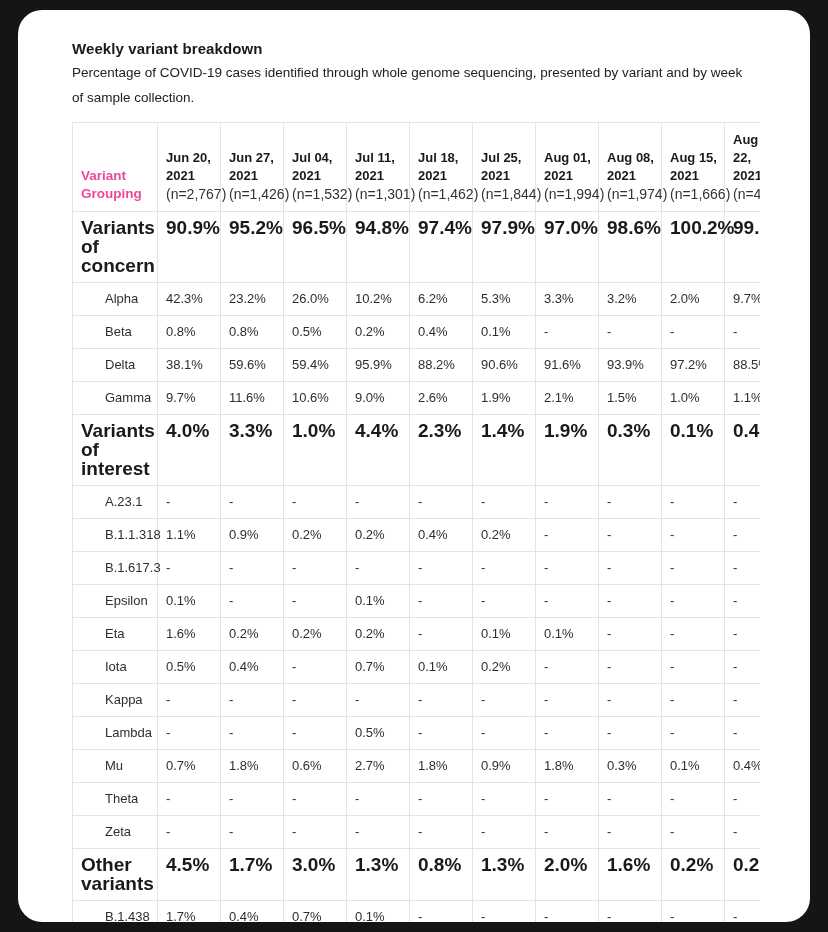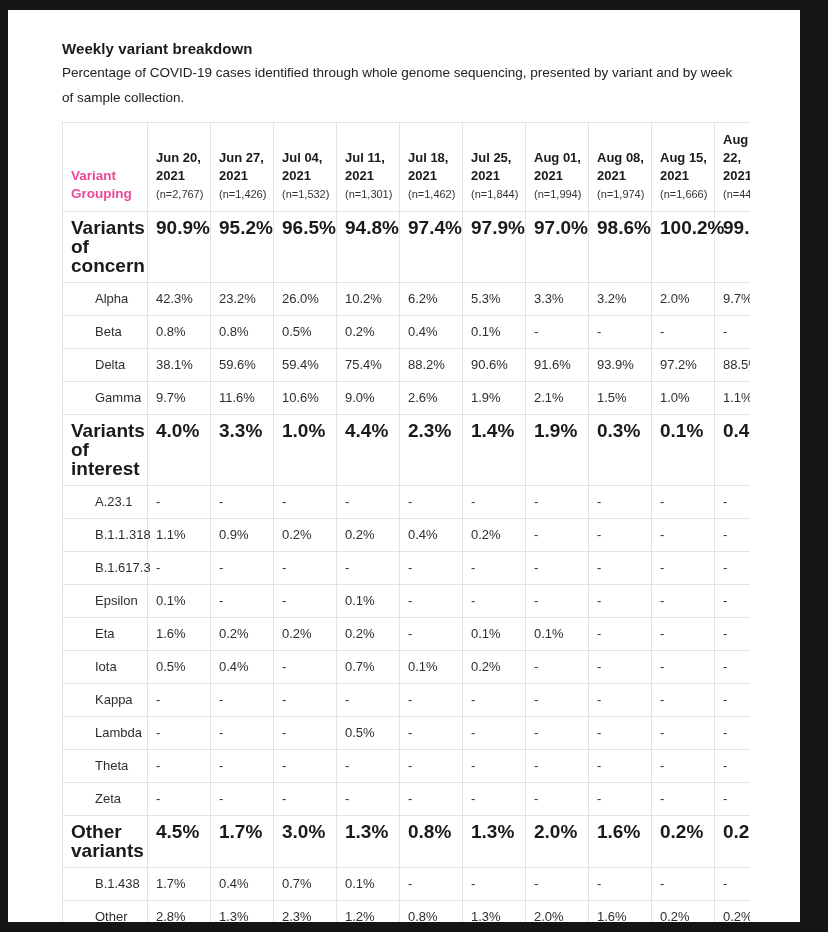--- a/index.html
+++ b/index.html
@@ -5,24 +5,25 @@
   * { box-sizing: border-box; margin: 0; padding: 0; }
   html, body { width: 828px; height: 932px; }
   body {
     background: #151515;
     font-family: "Liberation Sans", sans-serif;
     position: relative;
     overflow: hidden;
   }
   .page {
     position: absolute;
-    left: 8px; top: 10px;
+    left: 18px; top: 10px;
     width: 792px; height: 912px;
     background: #ffffff;
     overflow: hidden;
+    border-radius: 24px;
   }
   .content {
     padding: 30px 0 0 54px;
   }
   .title {
     font-size: 15px;
     font-weight: bold;
     color: #1a1a1a;
     letter-spacing: 0.1px;
   }
@@ -61,21 +62,21 @@
     font-size: 13.5px;
   }
   .col-date {
     display: block;
     font-weight: bold;
     color: #1a1a1a;
   }
   .col-n {
     display: block;
     color: #333333;
-    font-size: 11px;
+    font-size: 14px;
   }
   tbody th, tbody td {
     vertical-align: top;
     padding: 6px 4px 7px 8px;
     line-height: 19px;
   }
   tbody tr.group th, tbody tr.group td {
     font-weight: bold;
     color: #1a1a1a;
     font-size: 19px;
@@ -189,21 +190,21 @@
               <td>-</td>
               <td>-</td>
               <td>-</td>
               <td>-</td>
             </tr>
             <tr class="sub">
               <th>Delta</th>
               <td>38.1%</td>
               <td>59.6%</td>
               <td>59.4%</td>
-              <td>75.4%</td>
+              <td>95.9%</td>
               <td>88.2%</td>
               <td>90.6%</td>
               <td>91.6%</td>
               <td>93.9%</td>
               <td>97.2%</td>
               <td>88.5%</td>
             </tr>
             <tr class="sub">
               <th>Gamma</th>
               <td>9.7%</td>
@@ -328,20 +329,33 @@
               <td>-</td>
               <td>0.5%</td>
               <td>-</td>
               <td>-</td>
               <td>-</td>
               <td>-</td>
               <td>-</td>
               <td>-</td>
             </tr>
             <tr class="sub">
+              <th>Mu</th>
+              <td>0.7%</td>
+              <td>1.8%</td>
+              <td>0.6%</td>
+              <td>2.7%</td>
+              <td>1.8%</td>
+              <td>0.9%</td>
+              <td>1.8%</td>
+              <td>0.3%</td>
+              <td>0.1%</td>
+              <td>0.4%</td>
+            </tr>
+            <tr class="sub">
               <th>Theta</th>
               <td>-</td>
               <td>-</td>
               <td>-</td>
               <td>-</td>
               <td>-</td>
               <td>-</td>
               <td>-</td>
               <td>-</td>
               <td>-</td>

